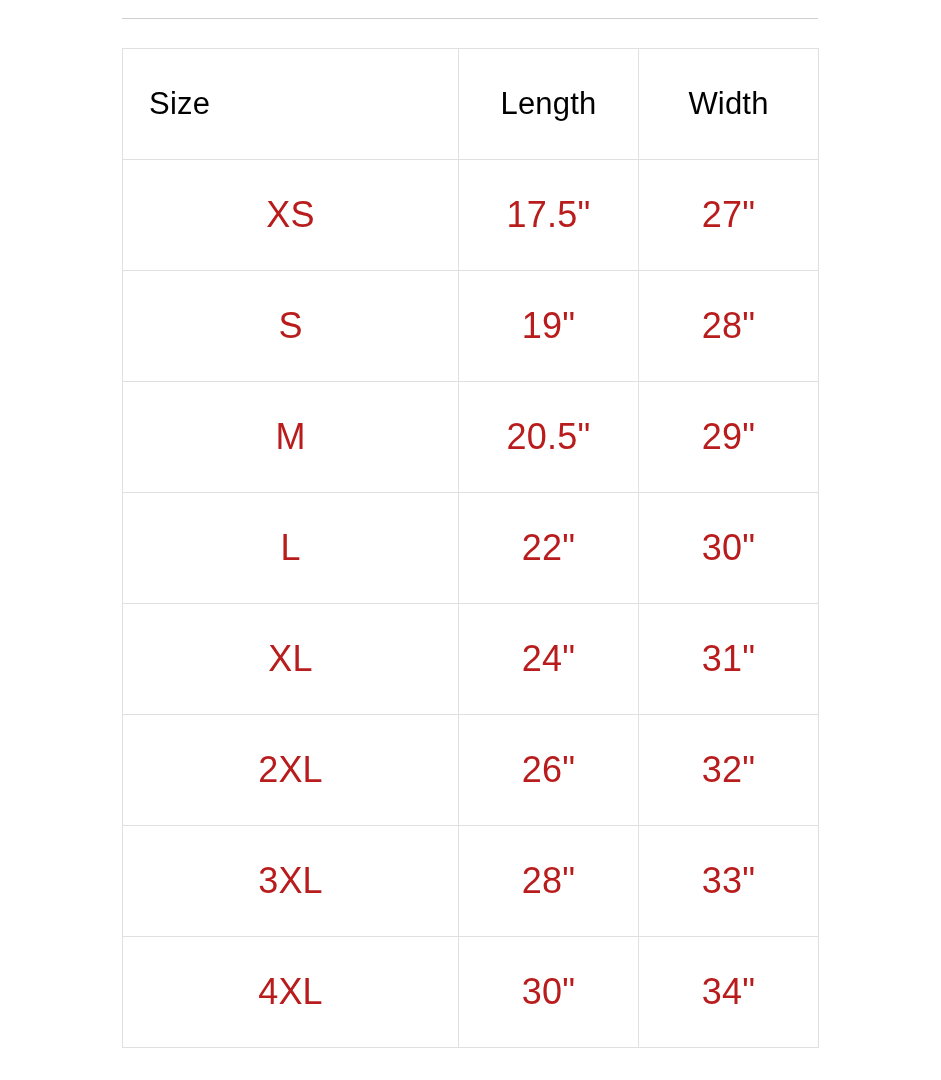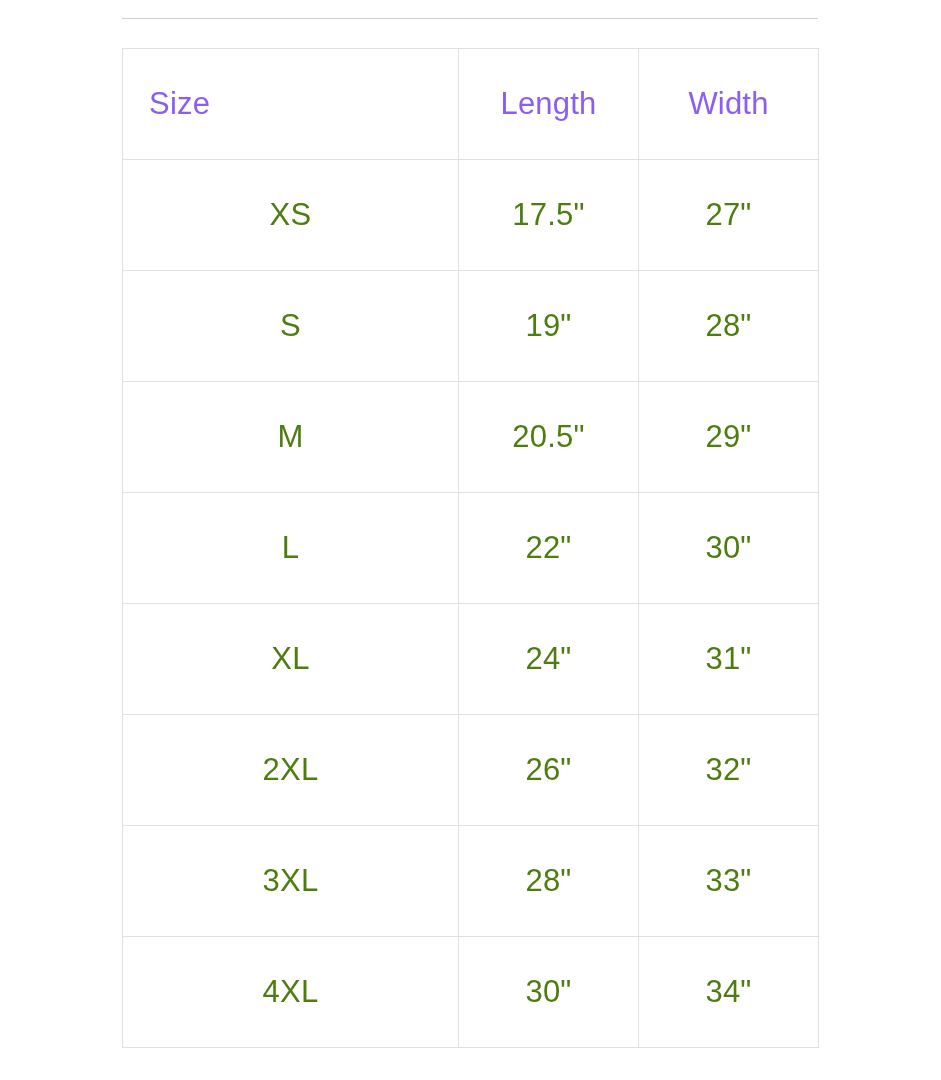--- a/index.html
+++ b/index.html
@@ -42,29 +42,29 @@
   }
   table.size-chart col.c-size   { width: 336px; }
   table.size-chart col.c-width  { width: 180px; }
   table.size-chart col.c-length { width: 180px; }
 
   table.size-chart th,
   table.size-chart td {
     border: 1px solid #e0e0e0;
     height: 110px;
     padding: 0 14px;
-    font-size: 31px;
+    font-size: 36px;
     font-weight: 400;
-    color: #4d7c0f;
+    color: #b91c1c;
     text-align: center;
     vertical-align: middle;
     letter-spacing: 0.2px;
   }
   table.size-chart thead th {
-    color: #8b5cf6;
+    color: #000000;
     font-size: 31px;
   }
   table.size-chart thead th.th-size {
     text-align: left;
     padding-left: 26px;
   }
 </style>
 </head>
 <body>
 

